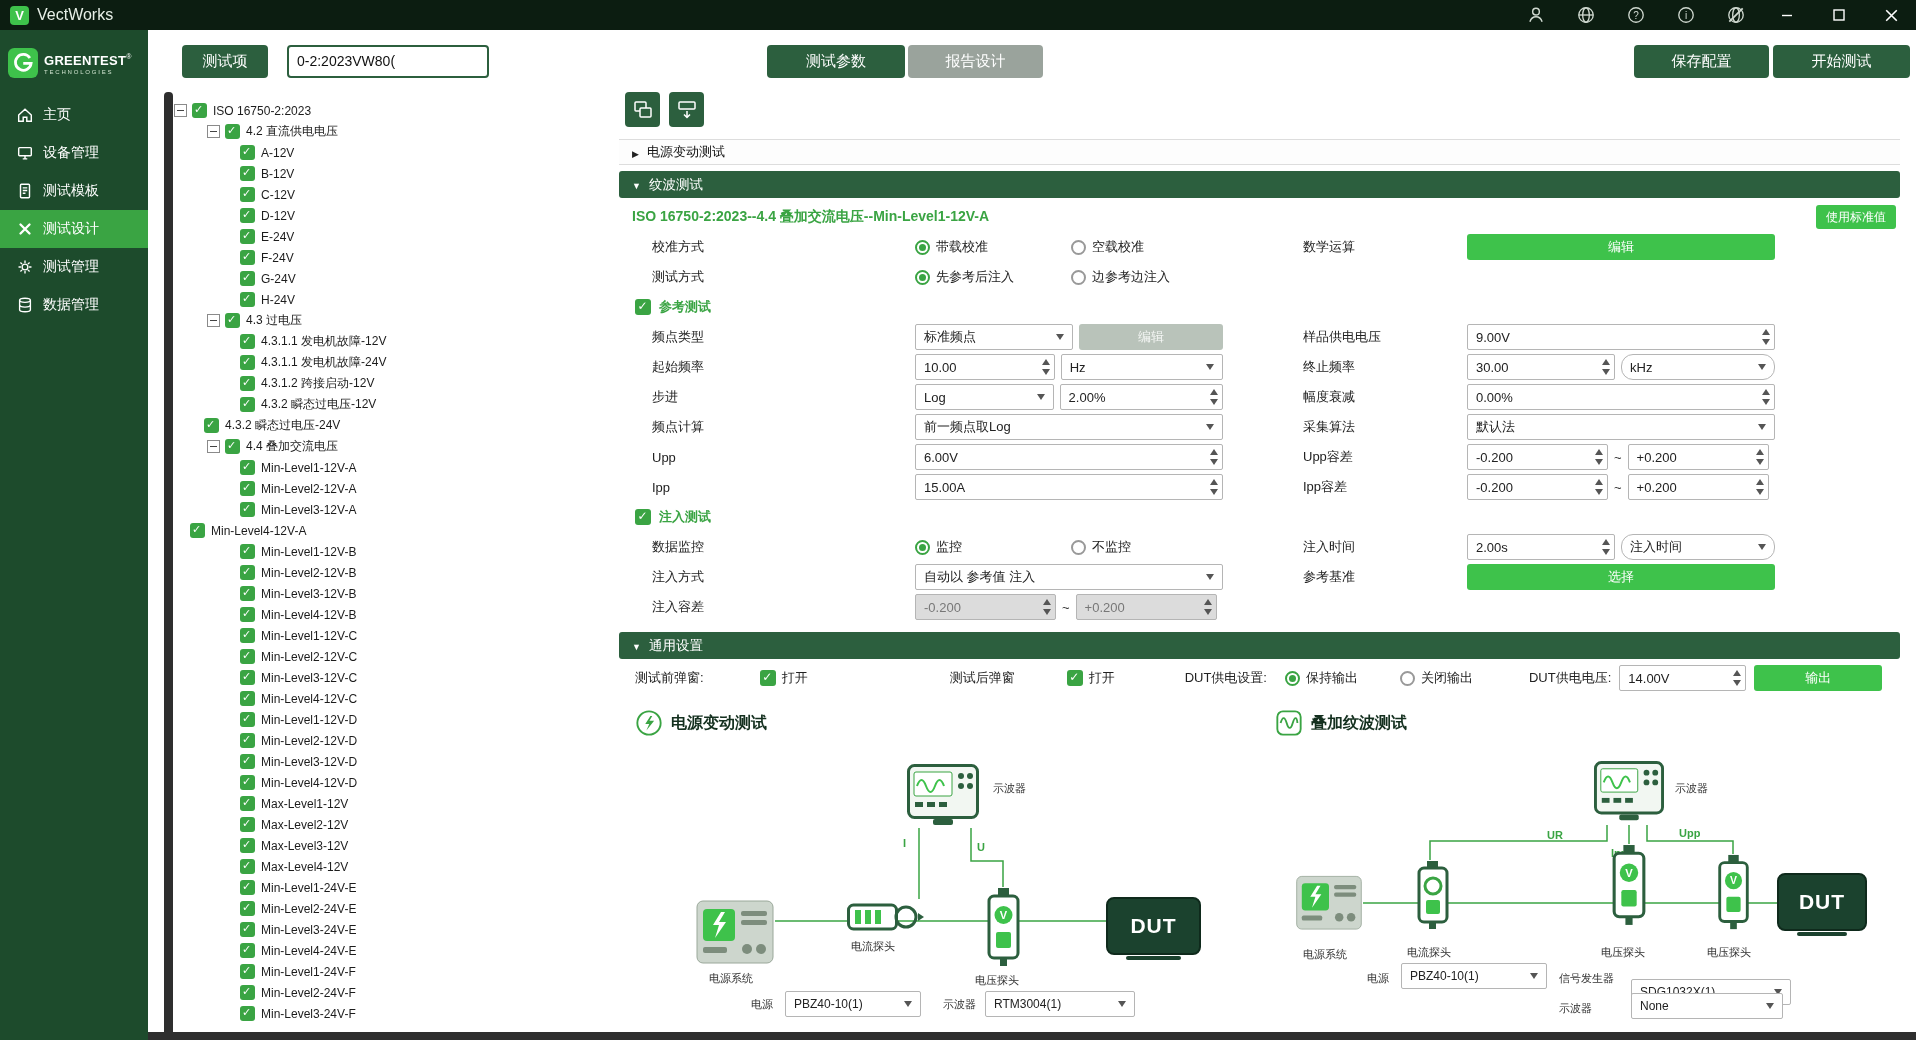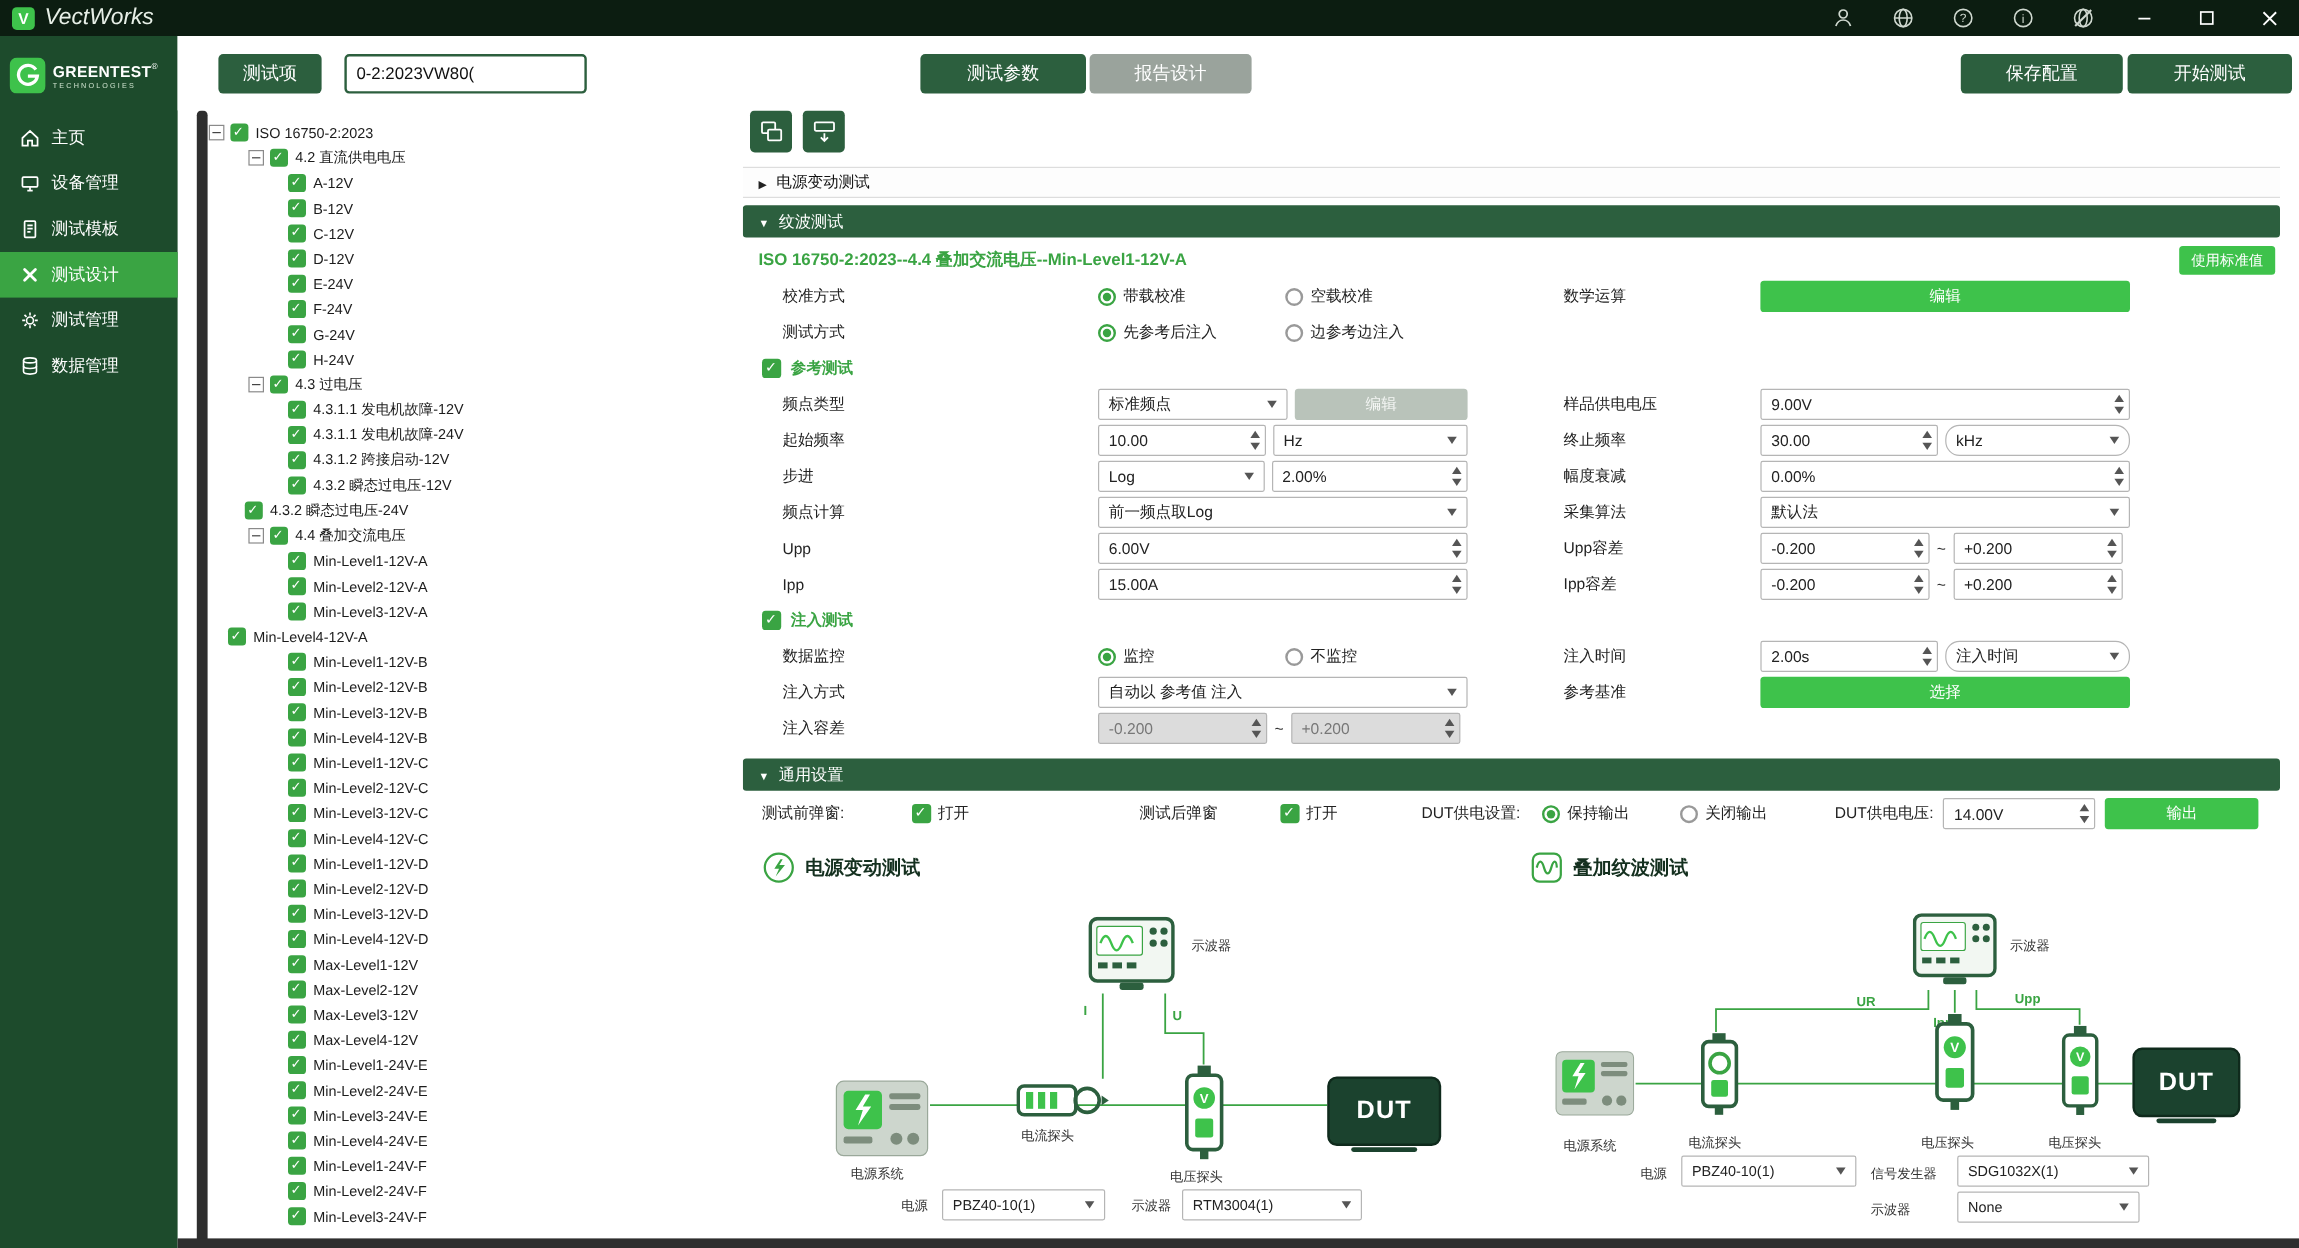--- a/index.html
+++ b/index.html
@@ -10,21 +10,21 @@
     --bright:#3ec24b; --gtext:#3aa443; --bd:#b5b5b5; --scroll:#2e2e2e;
   }
   .window{ width:1916px; height:1040px; position:relative; background:#fff; }
 
   
   .titlebar{ height:30px; background:var(--title); display:flex; align-items:center;
     color:#e7efe7; padding:0 0 0 10px; }
   .tb-logo{ width:19px; height:19px; border-radius:4px; background:var(--bright);
     color:#fff; font-weight:bold; font-size:13px; display:flex; align-items:center;
     justify-content:center; margin-right:8px; }
-  .tb-name{ font-size:19px;font-style:italic; }
+  .tb-name{ font-size:16px; }
   .tb-right{ margin-left:auto; display:flex; align-items:center; gap:30px; padding-right:14px; }
   .tb-ic{ width:20px; height:20px; display:inline-flex; cursor:pointer; }
   .tb-ic svg{ width:100%; height:100%; }
   .winbtn{ width:22px; height:22px; display:inline-flex; align-items:center; justify-content:center; cursor:pointer;}
 
   
   .app{ display:flex; height:1010px; }
 
   
   .sidebar{ width:148px; background:var(--side); flex:none; }
@@ -958,21 +958,21 @@
                 <div class="dutbox" style="left:510px;top:132px;width:90px">
                     <span>DUT</span>
                   </div>
 
                 <span class="dlabel" style="left:100px;top:230px">电源</span>
                 <div class="dd ddsm" style="left:134px;top:222px;width:146px">
                     <span>PBZ40-10(1)</span>
                     <i class="caret"></i>
                   </div>
                 <span class="dlabel" style="left:292px;top:230px">信号发生器</span>
-                <div class="dd ddsm" style="left:364px;top:222px;width:160px">
+                <div class="dd ddsm" style="left:364px;top:238px;width:160px">
                     <span>SDG1032X(1)</span>
                     <i class="caret"></i>
                   </div>
                 <span class="dlabel" style="left:292px;top:260px">示波器</span>
                 <div class="dd ddsm" style="left:364px;top:252px;width:152px">
                     <span>None</span>
                     <i class="caret"></i>
                   </div>
               </div>
             </div>

